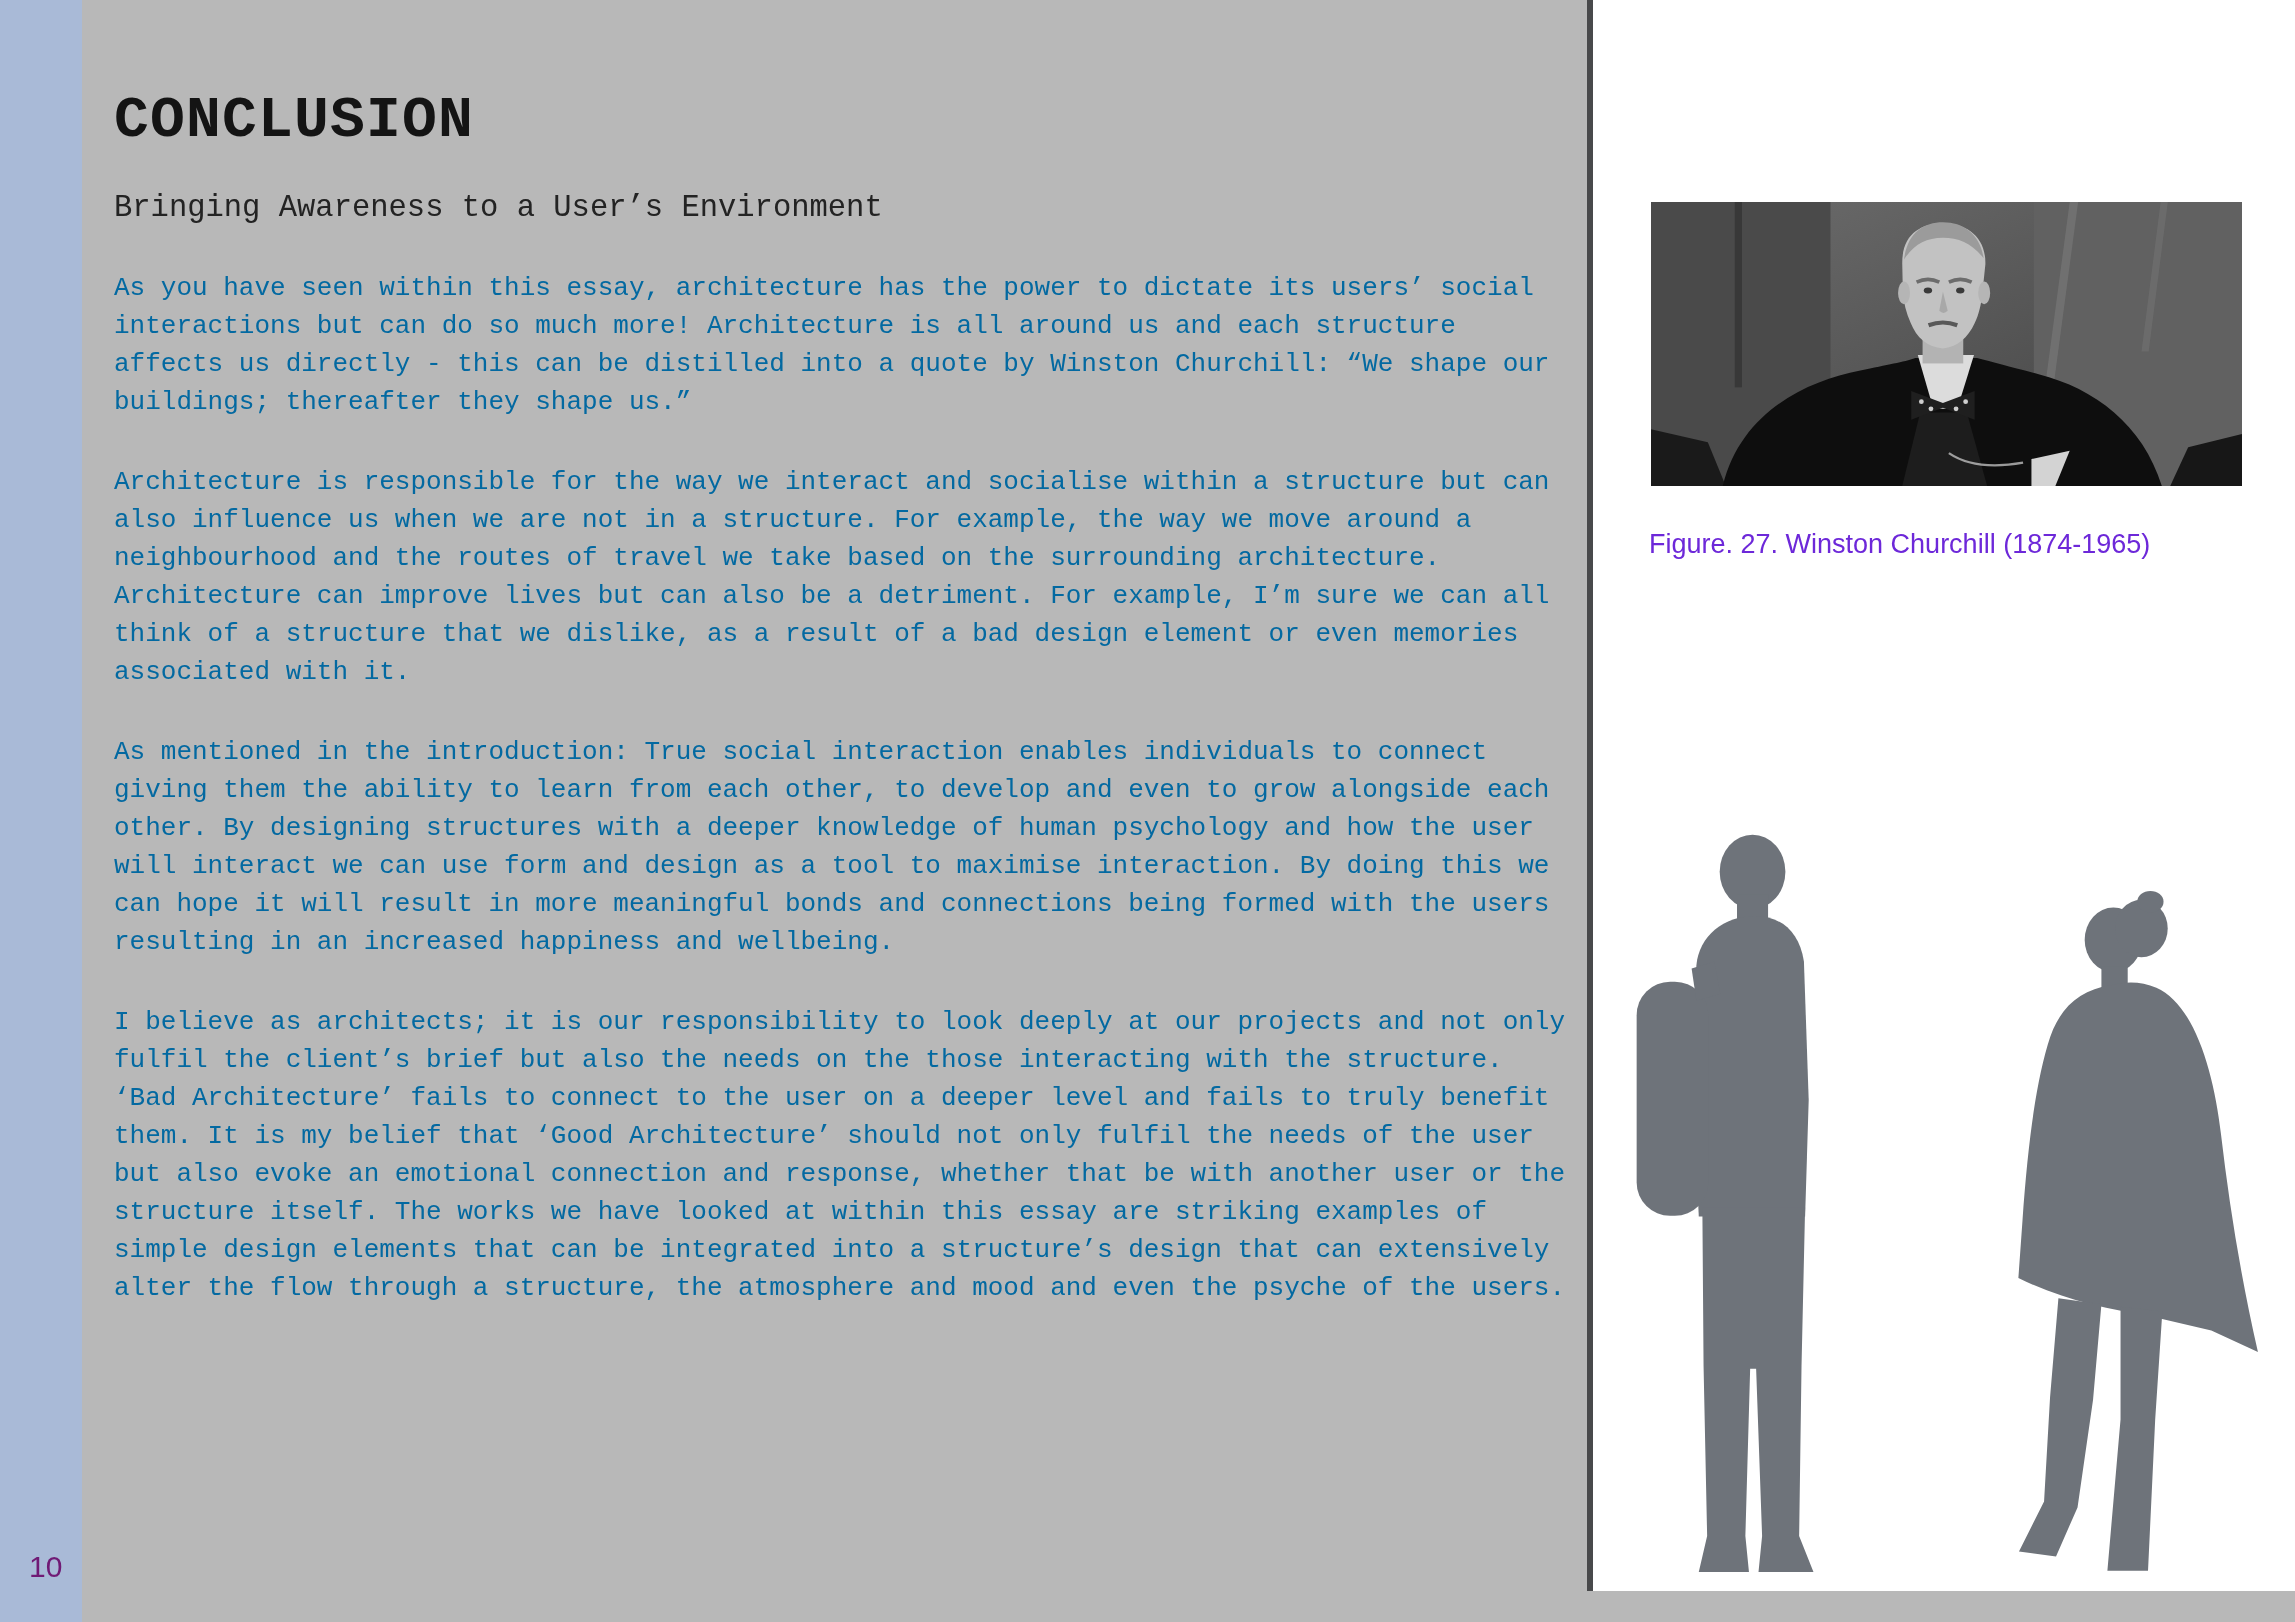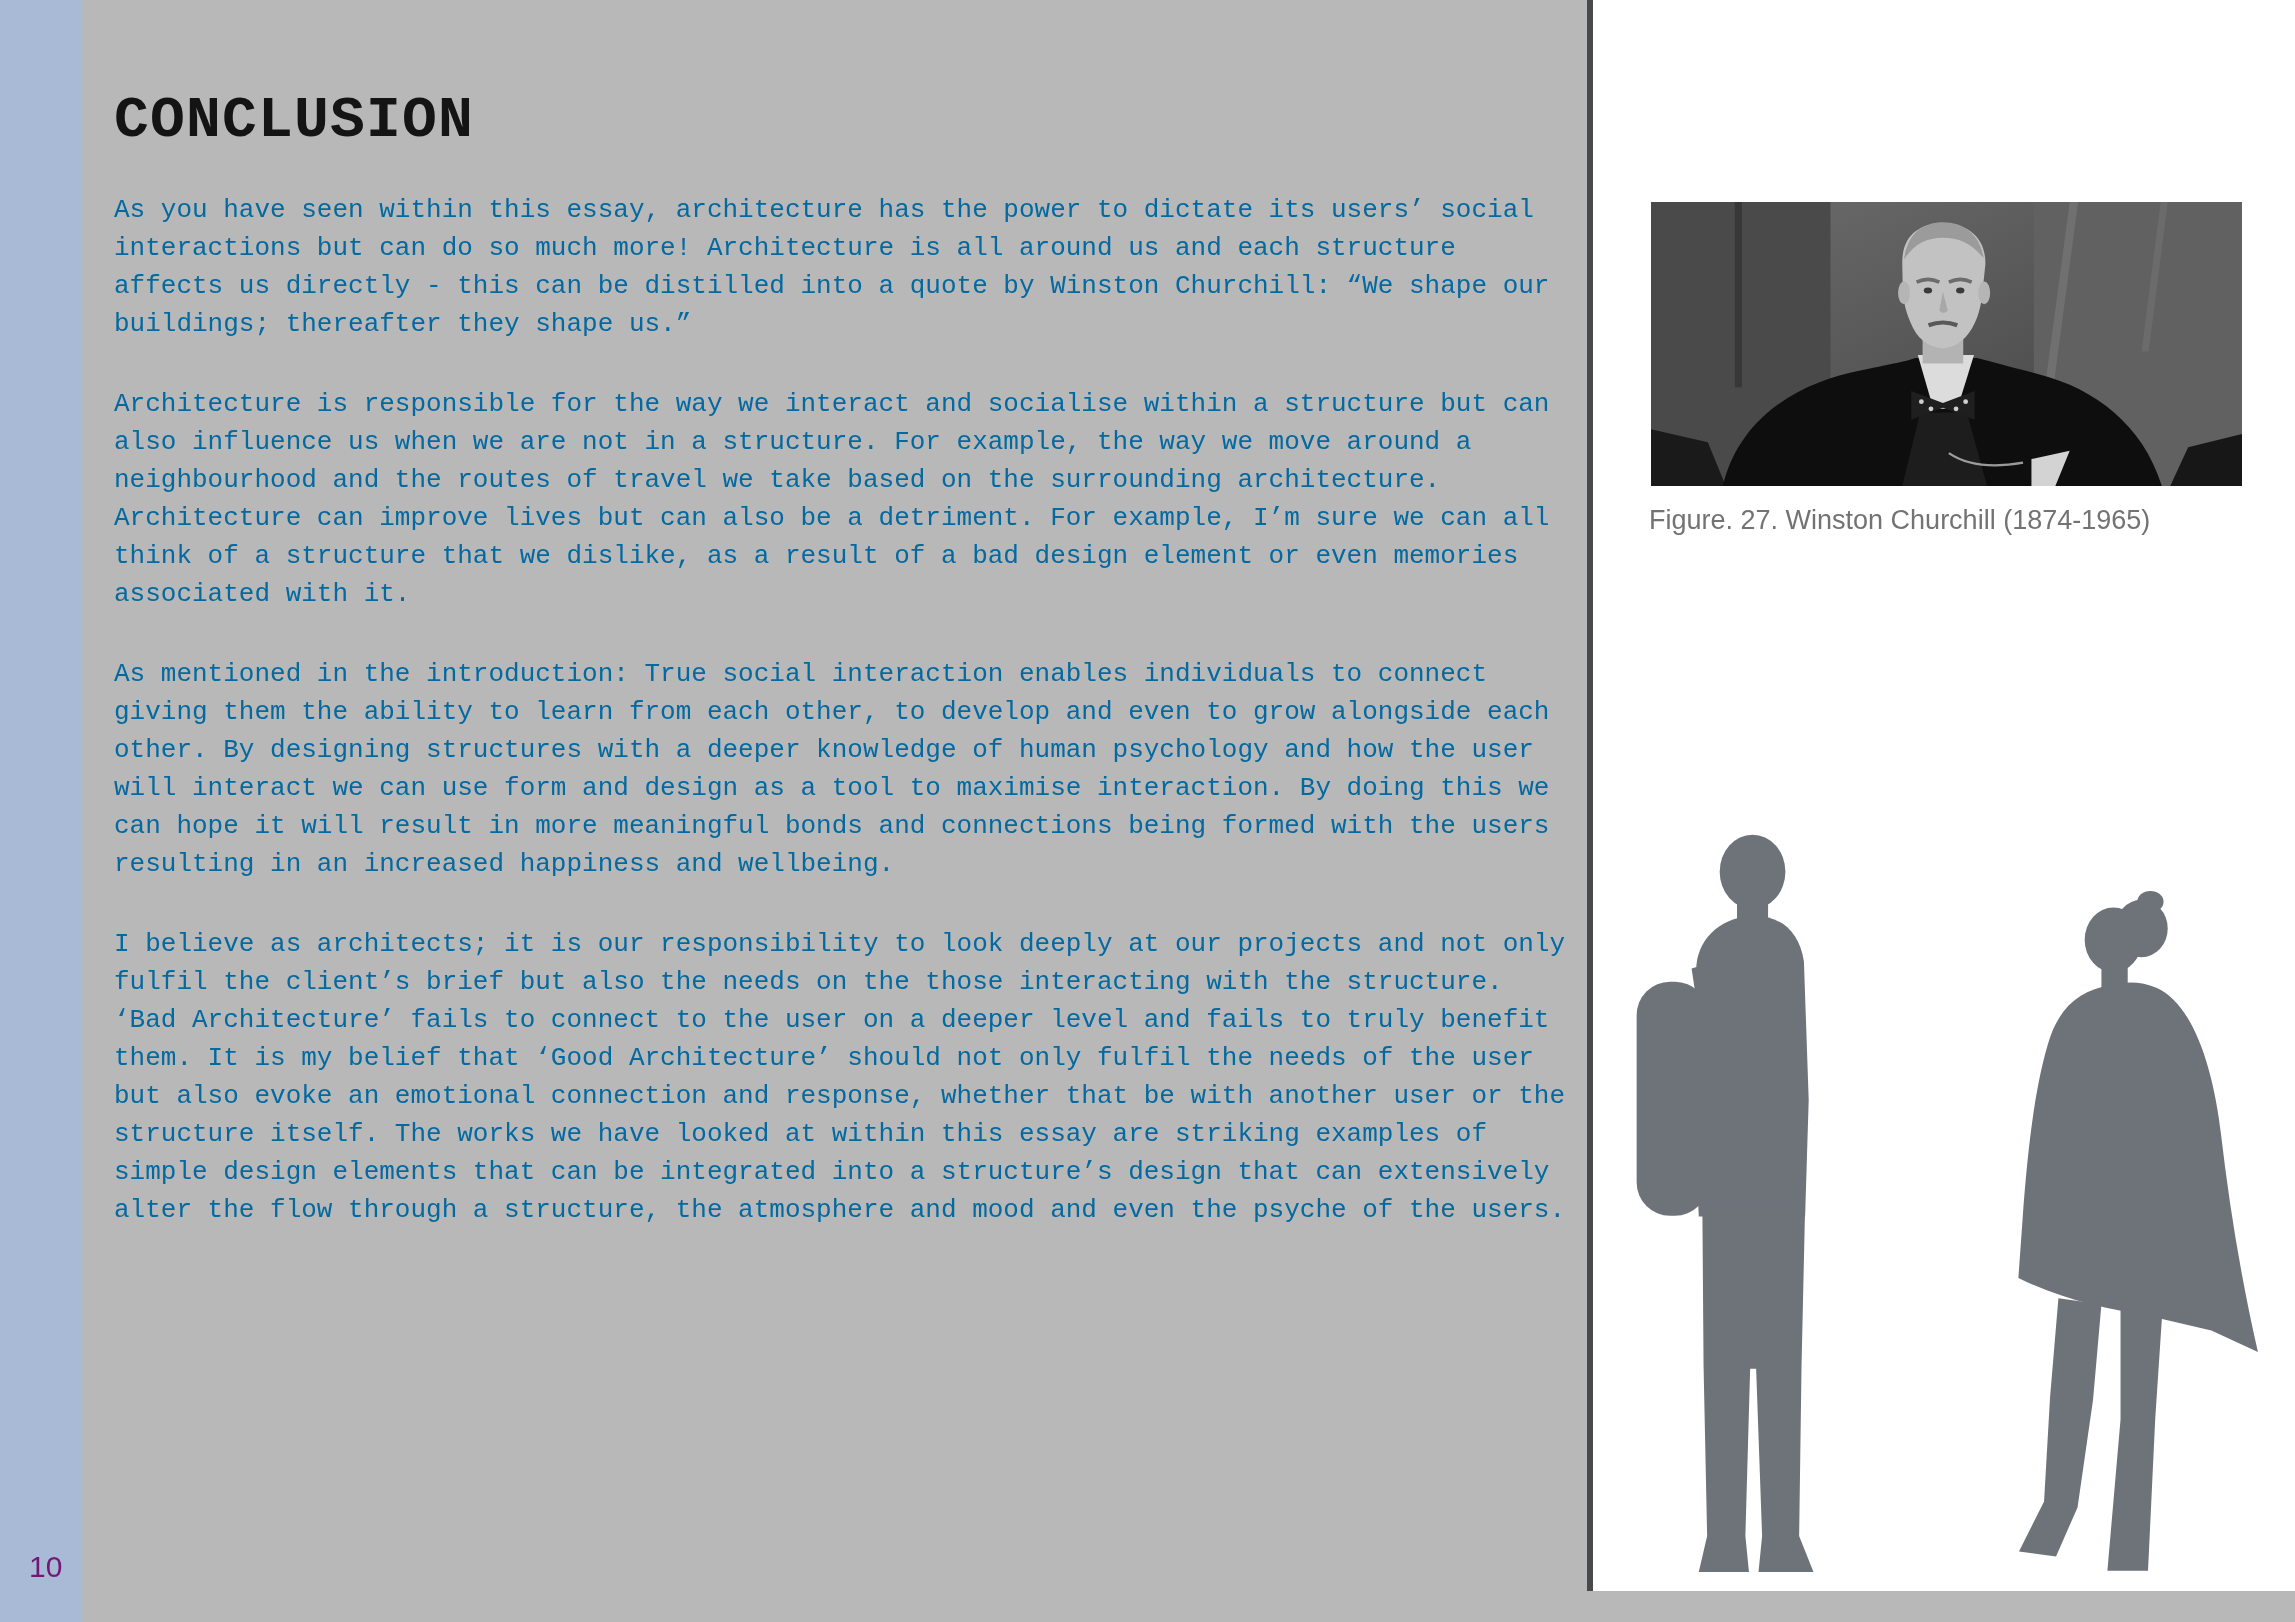--- a/index.html
+++ b/index.html
@@ -79,23 +79,23 @@
     background: var(--panel-bg, #ffffff);
     z-index:2;
   }
   .photo {
     position:absolute; left:58px; top:202px;
     width:591px; height:284px;
     overflow:hidden;
   }
   .photo svg { display:block; width:100%; height:100%; }
   .figure-caption {
-    position:absolute; left:56px; top:504px;
+    position:absolute; left:56px; top:528px;
     font-size:27px; line-height:1.2;
-    color:#737373;
+    color:#6d28d9;
     white-space:nowrap;
   }
   .silhouettes {
     position:absolute; left:9px; top:825px;
     width:687px; height:768px;
   }
   .silhouettes svg { display:block; width:100%; height:100%; }
   .silhouettes path, .silhouettes ellipse, .silhouettes rect, .silhouettes circle {
     fill: var(--silhouette, #6e737a);
   }
@@ -104,20 +104,21 @@
 <body>
 
 <div class="page">
 
   <div class="content-bg"></div>
   <div class="accent-stripe"></div>
   <div class="page-number">10</div>
 
   <main class="content">
     <h1 class="title">CONCLUSION</h1>
+    <h2 class="subtitle">Bringing Awareness to a User’s Environment</h2>
     <p>As you have seen within this essay, architecture has the power to dictate its users’ social interactions but can do so much more! Architecture is all around us and each structure affects us directly - this can be distilled into a quote by Winston Churchill: “We shape our buildings; thereafter they shape us.”</p>
     <p>Architecture is responsible for the way we interact and socialise within a structure but can also influence us when we are not in a structure. For example, the way we move around a neighbourhood and the routes of travel we take based on the surrounding architecture. Architecture can improve lives but can also be a detriment. For example, I’m sure we can all think of a structure that we dislike, as a result of a bad design element or even memories associated with it.</p>
     <p>As mentioned in the introduction: True social interaction enables individuals to connect giving them the ability to learn from each other, to develop and even to grow alongside each other. By designing structures with a deeper knowledge of human psychology and how the user will interact we can use form and design as a tool to maximise interaction. By doing this we can hope it will result in more meaningful bonds and connections being formed with the users resulting in an increased happiness and wellbeing.</p>
     <p>I believe as architects; it is our responsibility to look deeply at our projects and not only fulfil the client’s brief but also the needs on the those interacting with the structure. ‘Bad Architecture’ fails to connect to the user on a deeper level and fails to truly benefit them. It is my belief that ‘Good Architecture’ should not only fulfil the needs of the user but also evoke an emotional connection and response, whether that be with another user or the structure itself. The works we have looked at within this essay are striking examples of simple design elements that can be integrated into a structure’s design that can extensively alter the flow through a structure, the atmosphere and mood and even the psyche of the users.</p>
   </main>
 
   <div class="divider"></div>
 
   <aside class="figure-panel">
 

